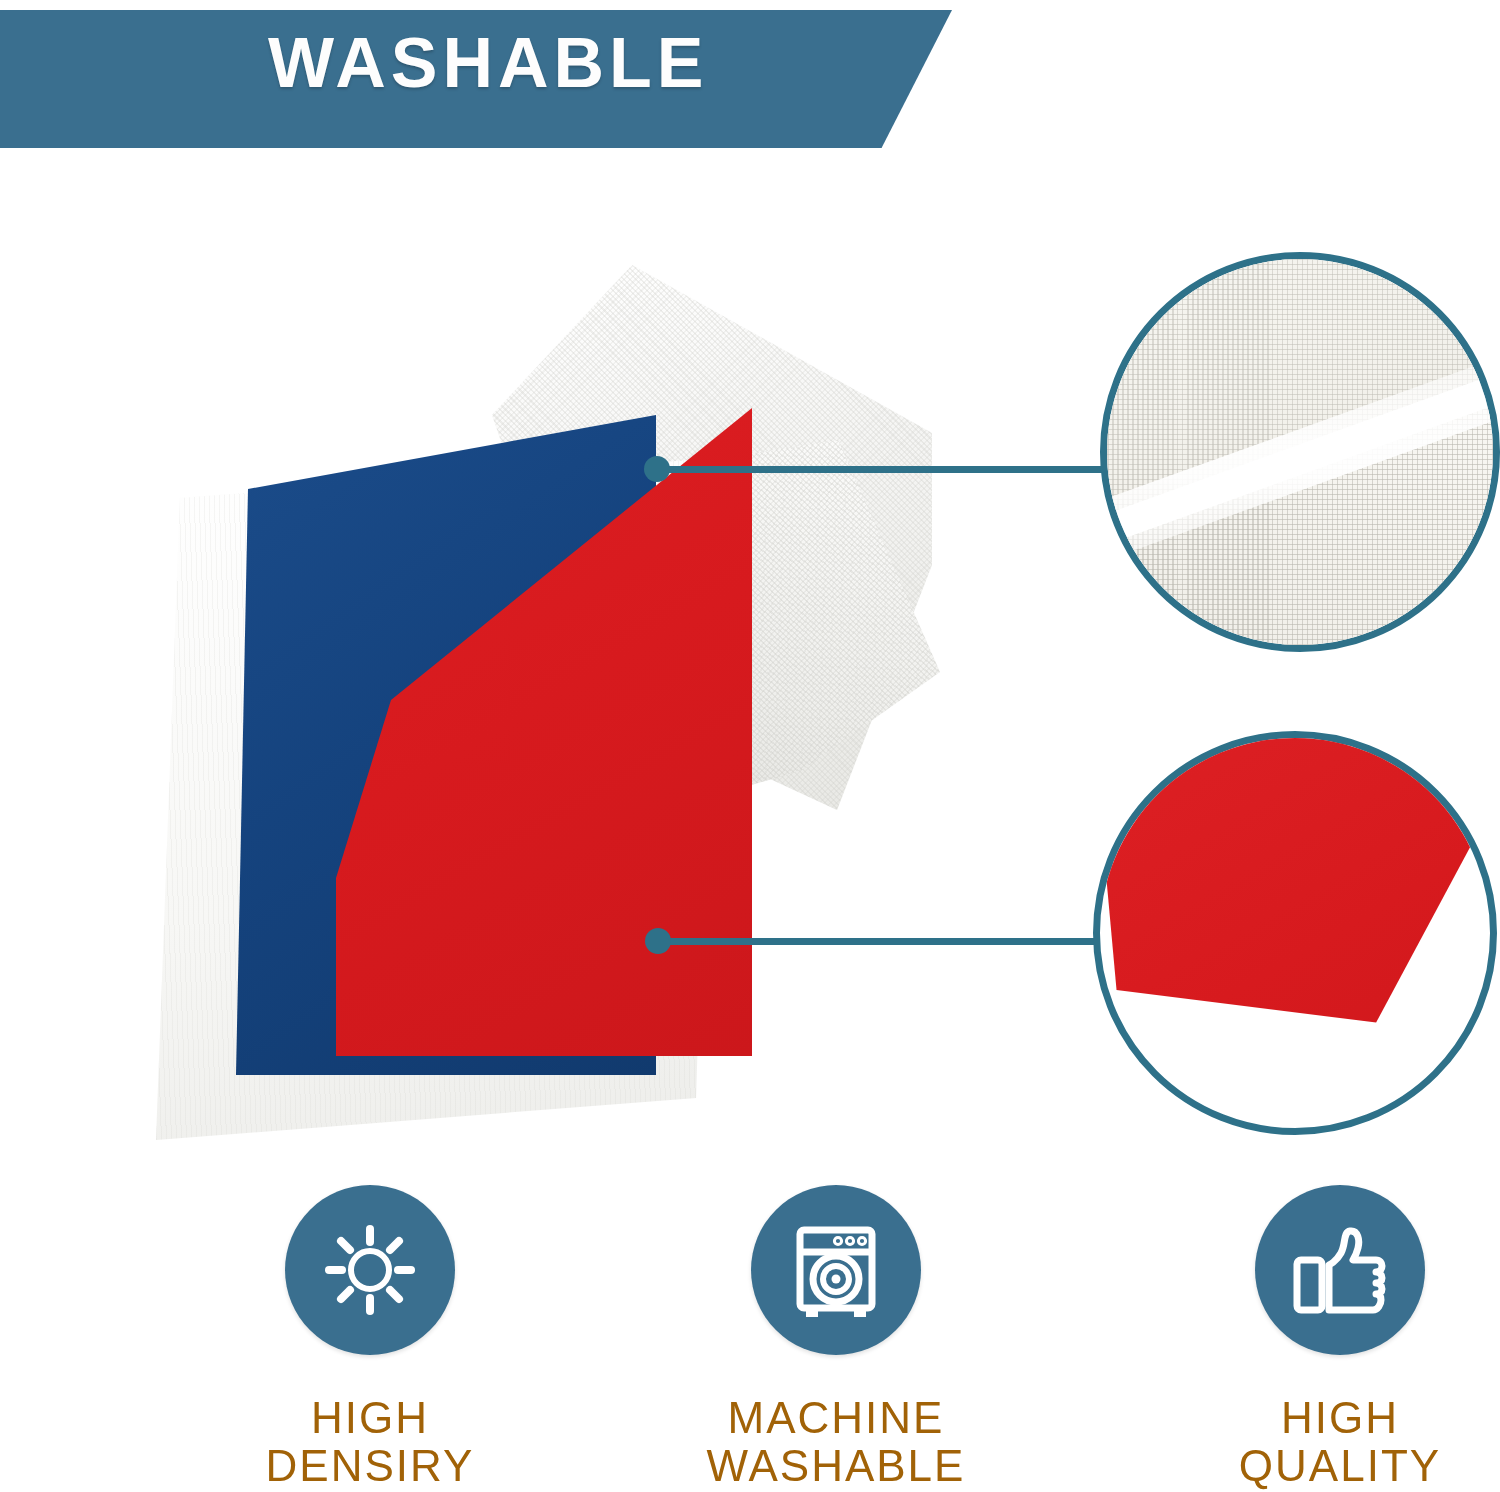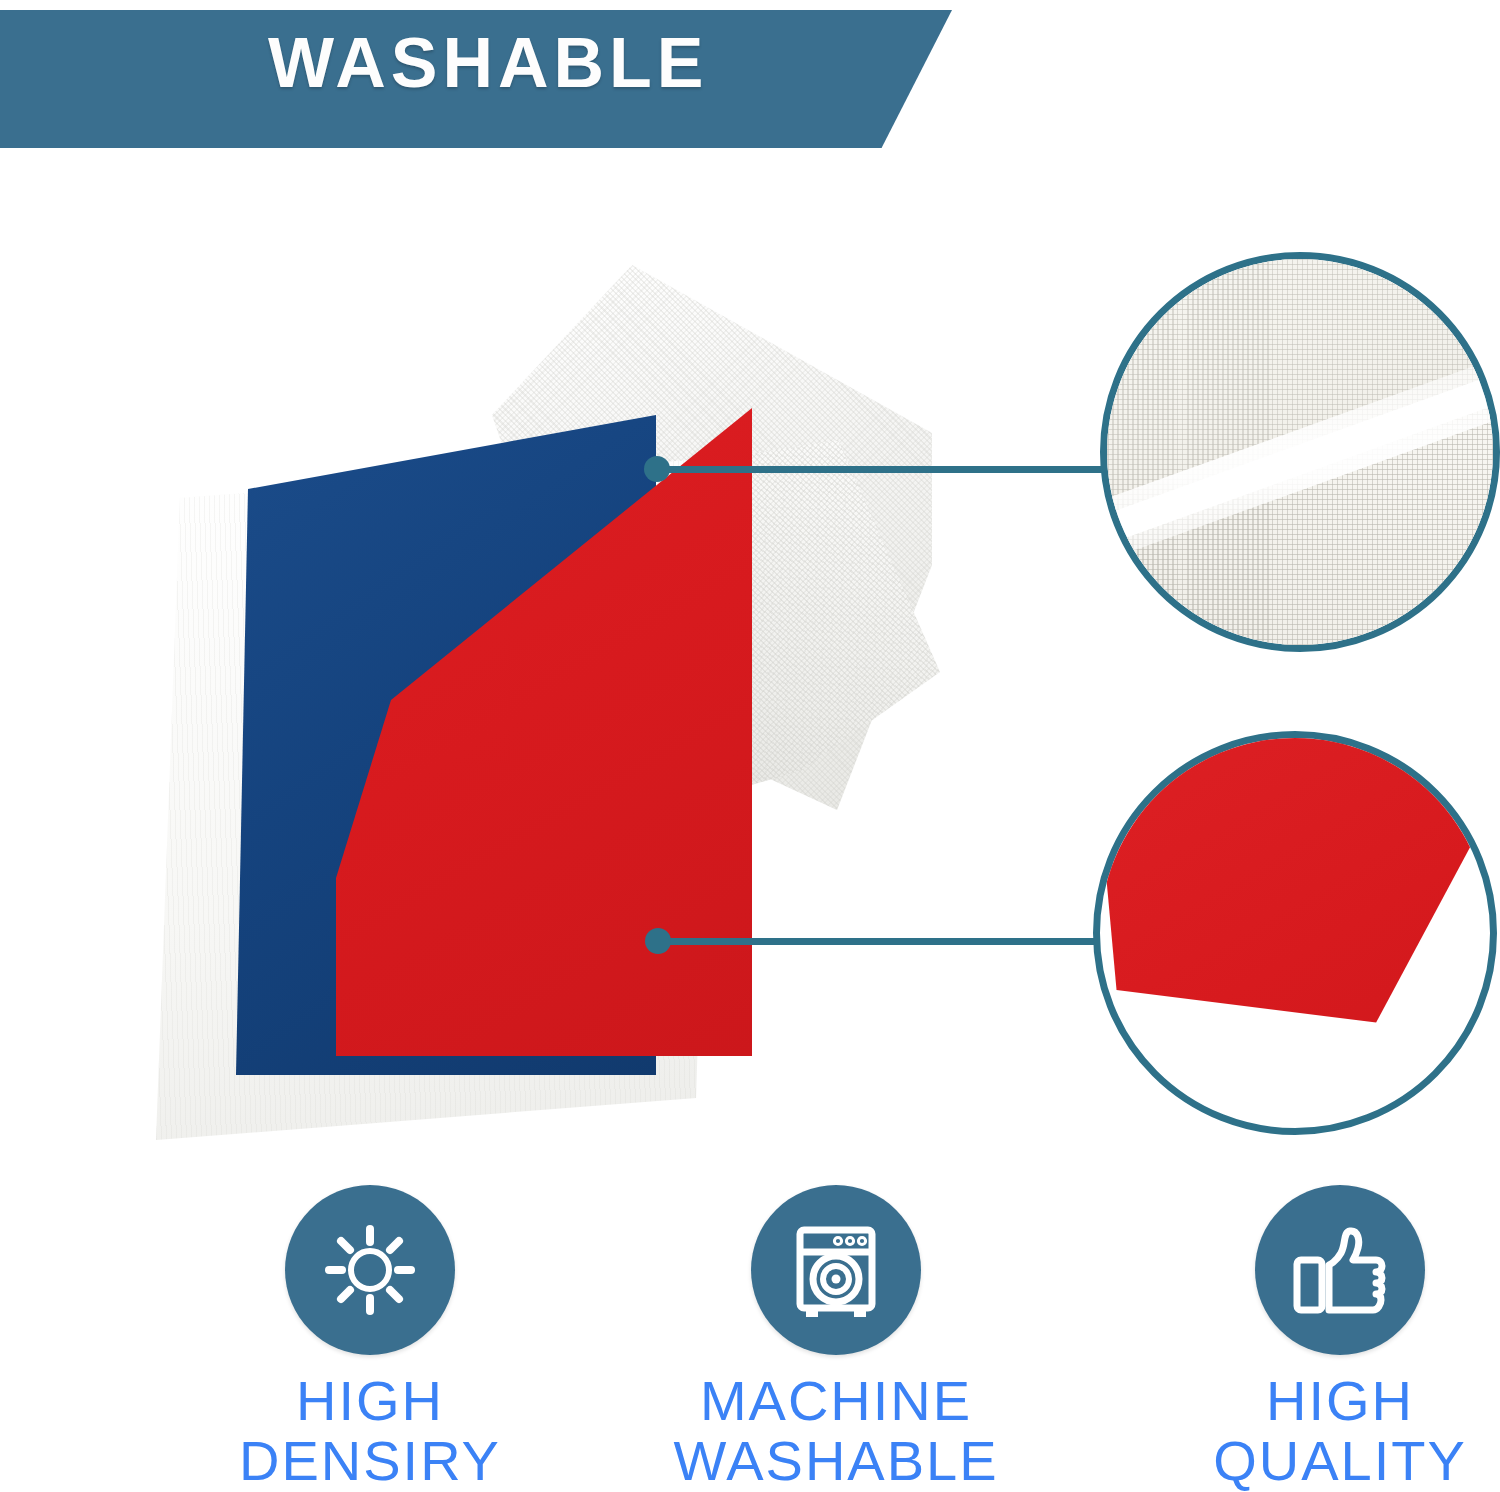--- a/index.html
+++ b/index.html
@@ -218,25 +218,25 @@
     border-radius: 50%;
     background: #3a6f8f;
     display: flex;
     align-items: center;
     justify-content: center;
     box-shadow: 0 2px 4px rgba(0,0,0,0.12);
   }
   .feature-badge svg { display: block; }
 
   .feature-label {
-    margin-top: 16px;
-    font-size: 56px;
+    margin-top: 39px;
+    font-size: 44px;
     line-height: 1.08;
     font-weight: 400;
-    color: #3b82f6;
+    color: #a16207;
     letter-spacing: 2px;
     white-space: pre-line;
   }
 </style>
 </head>
 <body>
 
 <div id="header-banner"></div>
 <div id="banner-title">WASHABLE</div>
 

